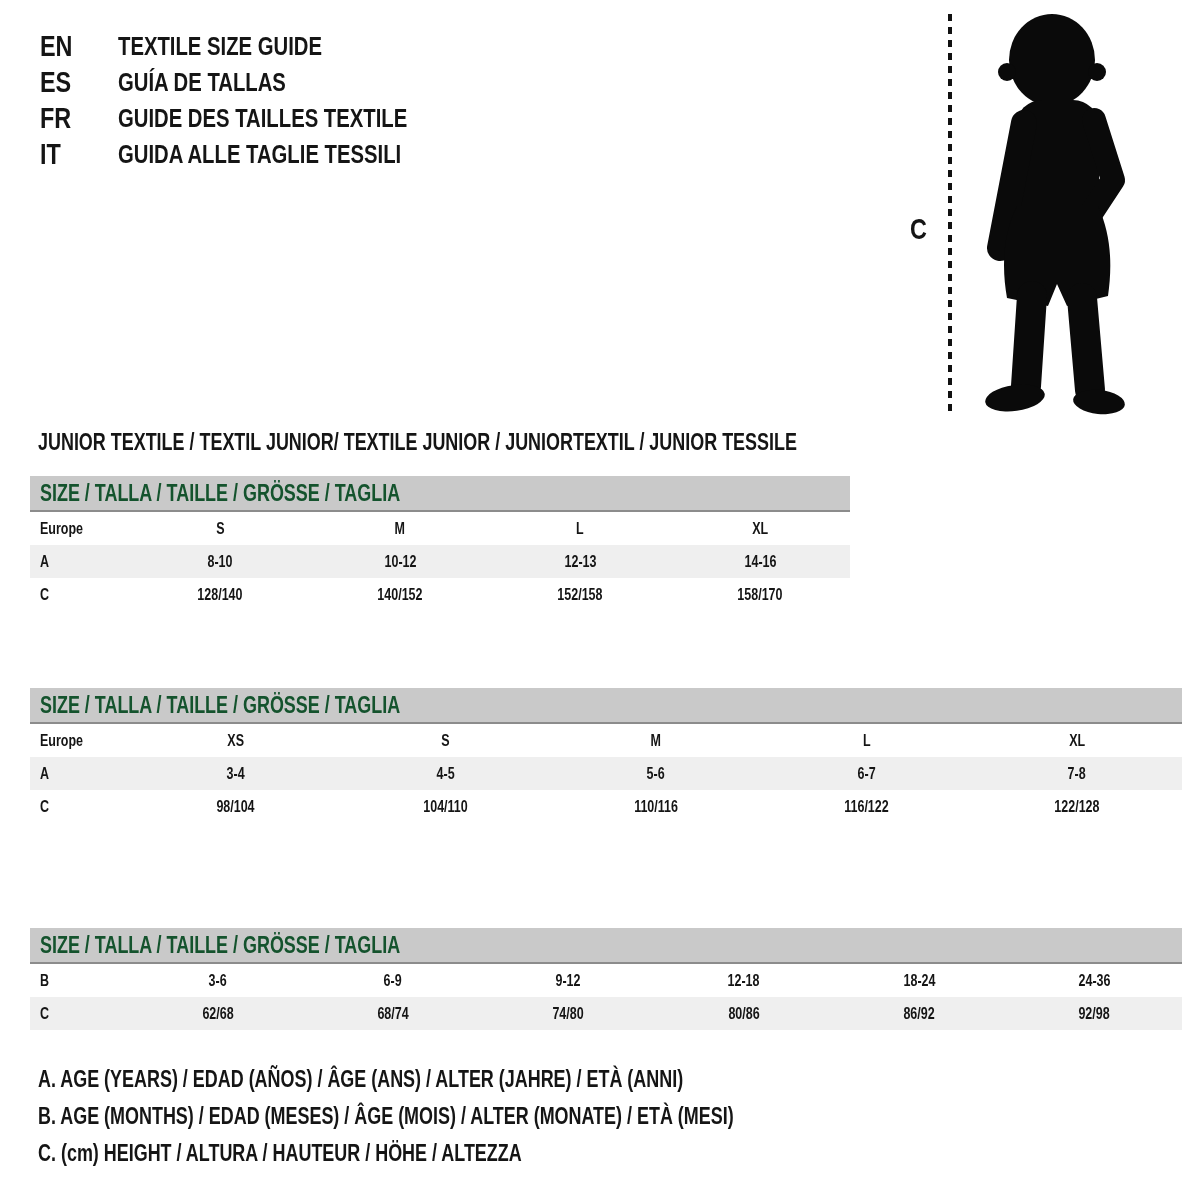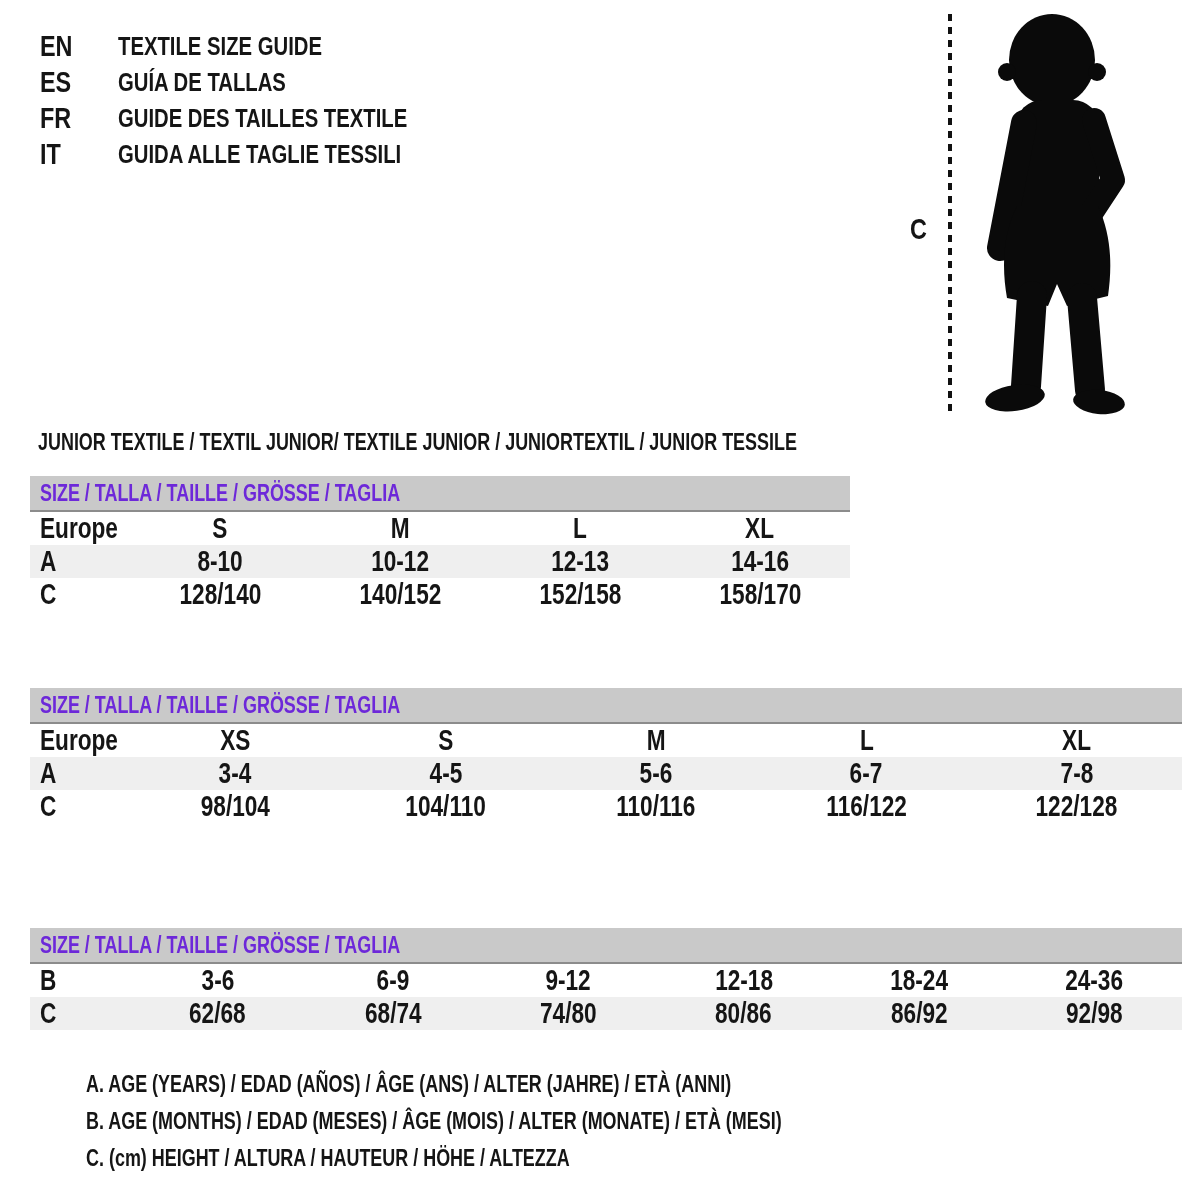--- a/index.html
+++ b/index.html
@@ -47,30 +47,30 @@
   
   .table { position: absolute; left: 30px; }
   .table-junior { top: 476px; width: 820px; }
   .table-children { top: 688px; width: 1152px; }
   .table-babies { top: 928px; width: 1152px; }
   .size-bar {
     height: 36px; box-sizing: border-box;
     background: var(--size-bar-bg, #c9c9c9);
     border-bottom: 2px solid var(--size-bar-border, #8c8c8c);
     display: flex; align-items: center; padding-left: 10px;
-    font-size: 23px; color: #6d28d9;
-  }
-  .trow { display: flex; height: 33px; align-items: center; font-size: 29px; }
+    font-size: 23px; color: #14532d;
+  }
+  .trow { display: flex; height: 33px; align-items: center; font-size: 16px; }
   .trow.shaded { background: var(--row-alt-bg, #efefef); }
   .tlabel { width: 100px; padding-left: 10px; box-sizing: border-box; }
   .tcell { flex: 1; text-align: center; }
 
   
   .footnotes { position: absolute; left: 38px; top: 1066px; }
-  .fn-row { height: 37px; display: flex; align-items: center; font-size: 23px; margin-left: 48px; }
+  .fn-row { height: 37px; display: flex; font-size: 23px; }
 </style>
 </head>
 <body>
 
 <div class="canvas">
 
   <section class="lang-block">
     <div class="lang-row">
       <span class="lang-code"><span class="t">EN</span></span>
       <span class="lang-title"><span class="t">TEXTILE SIZE GUIDE</span></span>

